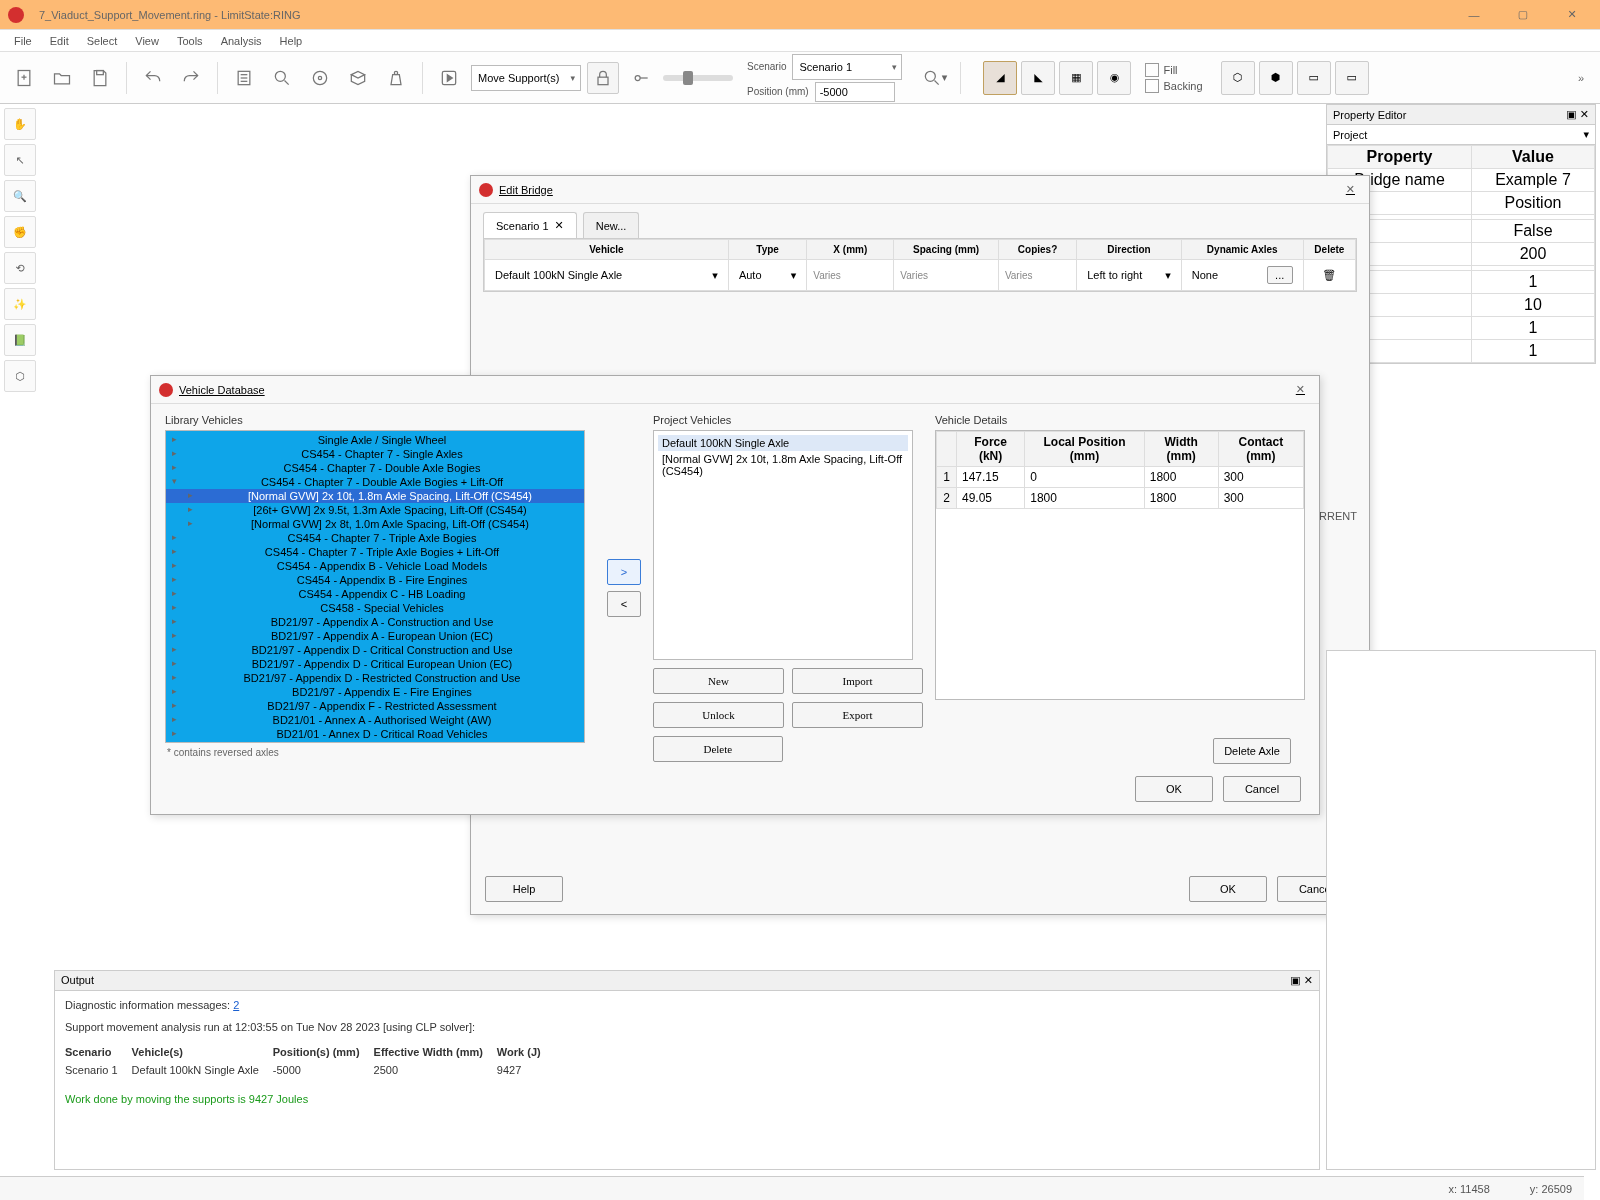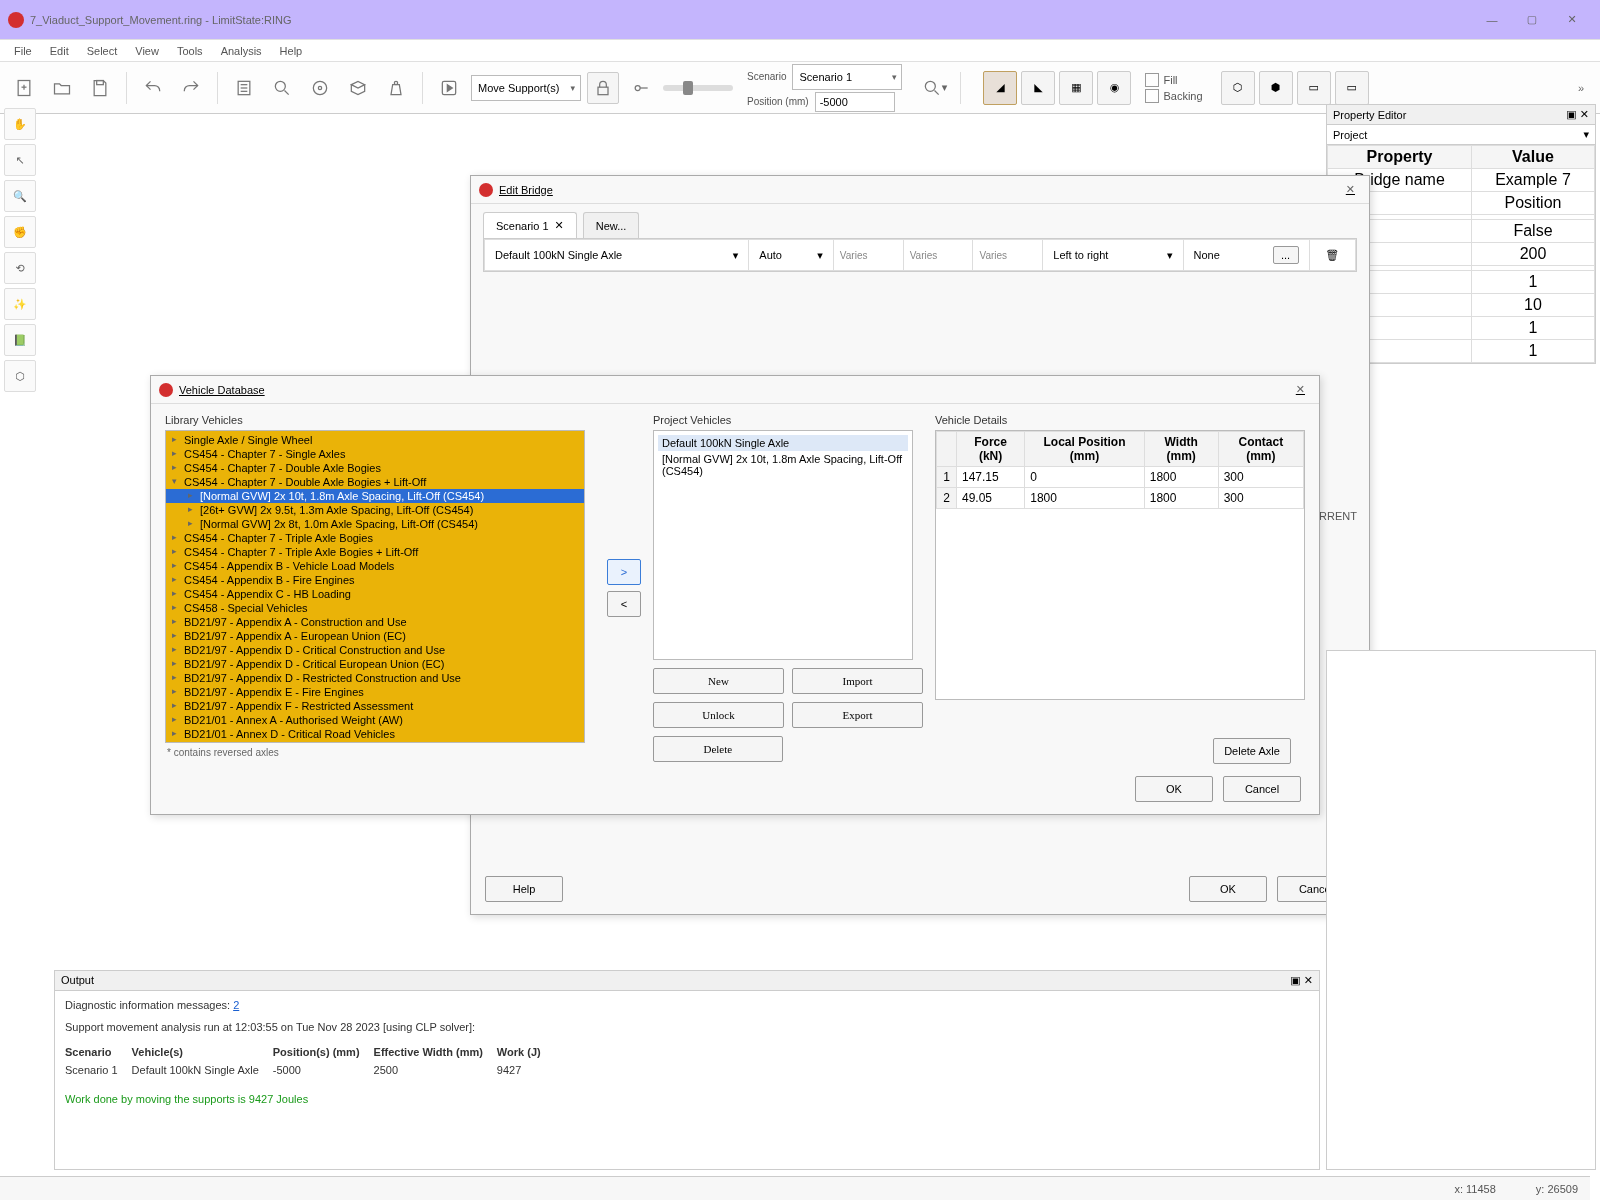--- a/index.html
+++ b/index.html
@@ -1,19 +1,19 @@
 <!DOCTYPE html>
 <html><head>
 <meta charset="utf-8">
 <style>
 * { box-sizing: border-box; margin: 0; padding: 0; font-family: "Segoe UI", Tahoma, sans-serif; font-size: 11px; }
 body { background: #fff; width: 1600px; height: 1200px; overflow: hidden; position: relative; }
 
 
-.titlebar { height: 40px; background: #c4b5fd; display: flex; align-items: center; padding: 0 8px; border-bottom: 1px solid #e0e0e0; }
+.titlebar { height: 30px; background: #fdba74; display: flex; align-items: center; padding: 0 8px; border-bottom: 1px solid #e0e0e0; gap: 9px; }
 .titlebar .app-icon { width: 16px; height: 16px; background: #d32f2f; border-radius: 50%; margin-right: 6px; }
 .titlebar .title { color: #666; flex: 1; }
 .titlebar .win-btn { width: 40px; height: 28px; display:flex;align-items:center;justify-content:center; color:#666; }
 
 
 .menubar { height: 22px; display: flex; align-items: center; padding: 0 6px; gap: 2px; border-bottom: 1px solid #e0e0e0; }
 .menubar span { padding: 2px 8px; color: #555; }
 
 
 .toolbar { height: 52px; display: flex; align-items: center; padding: 4px 8px; gap: 6px; border-bottom: 1px solid #ccc; background:#fdfdfd; }
@@ -63,21 +63,21 @@
 .dropdown-cell { display:flex; justify-content:space-between; align-items:center; padding:2px 4px;}
 .edit-bridge .buttons { position:absolute; bottom:12px; right:14px; display:flex; gap:10px; }
 .edit-bridge .help-btn { position:absolute; bottom:12px; left:14px; }
 .btn { min-width:78px; height:26px; border:1px solid #999; background:#f5f5f5; border-radius:2px; }
 
 
 .vehicle-db { left:150px; top:375px; width:1170px; height:440px; }
 .vdb-body { display:flex; padding:10px 14px; gap:12px; height:calc(100% - 70px); }
 .vdb-col { display:flex; flex-direction:column; }
 .vdb-col h4 { font-size:11px; font-weight:normal; color:#333; margin-bottom:4px; }
-.tree-box { border:1px solid #bbb; background:#eab308; flex:1; overflow:auto; padding:2px 0; width:420px; height:300px; font-size:10px; }
+.tree-box { border:1px solid #bbb; background:#0ea5e9; flex:1; overflow:auto; padding:2px 0; width:420px; height:300px; font-size:10px;text-align:center; }
 .tree-item { padding:1px 4px 1px 18px; white-space:nowrap; cursor:default; position:relative;}
 .tree-item::before { content:"▸"; position:absolute; left:6px; color:#666; font-size:9px; }
 .tree-item.exp::before { content:"▾"; }
 .tree-item.lvl2 { padding-left:34px; }
 .tree-item.lvl2::before { left:22px; }
 .tree-item.sel { background:#2b6cd4; color:#fff; }
 .note { font-size:10px; color:#666; padding:4px 2px; }
 .move-btns { display:flex; flex-direction:column; gap:6px; justify-content:center; }
 .move-btns .btn { min-width:34px; width:34px; }
 .move-btns .btn.primary { border-color:#3b7dd8; background:#eaf2fd; color:#2b6cd4;}
@@ -101,21 +101,21 @@
 .output .link { color:#1a5fd0; text-decoration:underline; }
 .output table { border-collapse:collapse; margin-top:10px;}
 .output th, .output td { padding:3px 14px 3px 0; text-align:left; font-size:11px;}
 .output th { font-weight:bold; }
 .output .result { color:#1a9a1a; margin-top:14px; }
 
 
 .btm-right { position:absolute; right:4px; bottom:30px; width:270px; height:520px; border:1px solid #ccc; background:#fff;}
 
 
-.statusbar { position:absolute; bottom:0; left:0; right:10px; height:24px; border-top:1px solid #ccc; background:#f7f7f7; display:flex; justify-content:flex-end; align-items:center; padding:0 12px; gap:40px; font-size:11px; color:#555;}
+.statusbar { position:absolute; bottom:0; left:0; right:16px; height:24px; border-top:1px solid #ccc; background:#f7f7f7; display:flex; justify-content:flex-end; align-items:center; padding:0 12px; gap:40px; font-size:11px; color:#555;}
 
 
 .eb-lower { position:absolute; top:330px; left:12px; right:12px; font-size:10px; color:#555;}
 .eb-lower .txt { margin:4px 0;}
 </style>
 </head>
 <body>
 
 <div class="titlebar">
   <div class="app-icon"></div>
@@ -348,20 +348,30 @@
         <span>Scenario 1</span>
         <span>✕</span>
       </div>
     <div class="tab new">
         <span>New...</span>
       </div>
   </div>
   <div class="grid">
     <table>
       <tbody>
+          <tr>
+        <th style="width:28%">Vehicle</th>
+        <th style="width:9%">Type</th>
+        <th style="width:10%">X (mm)</th>
+        <th style="width:12%">Spacing (mm)</th>
+        <th style="width:9%">Copies?</th>
+        <th style="width:12%">Direction</th>
+        <th style="width:14%">Dynamic Axles</th>
+        <th style="width:6%">Delete</th>
+      </tr>
       <tr>
         <td>
               <div class="dropdown-cell">
                 <span>Default 100kN Single Axle</span>
                 <span>▾</span>
               </div>
             </td>
         <td>
               <div class="dropdown-cell">
                 <span>Auto</span>

